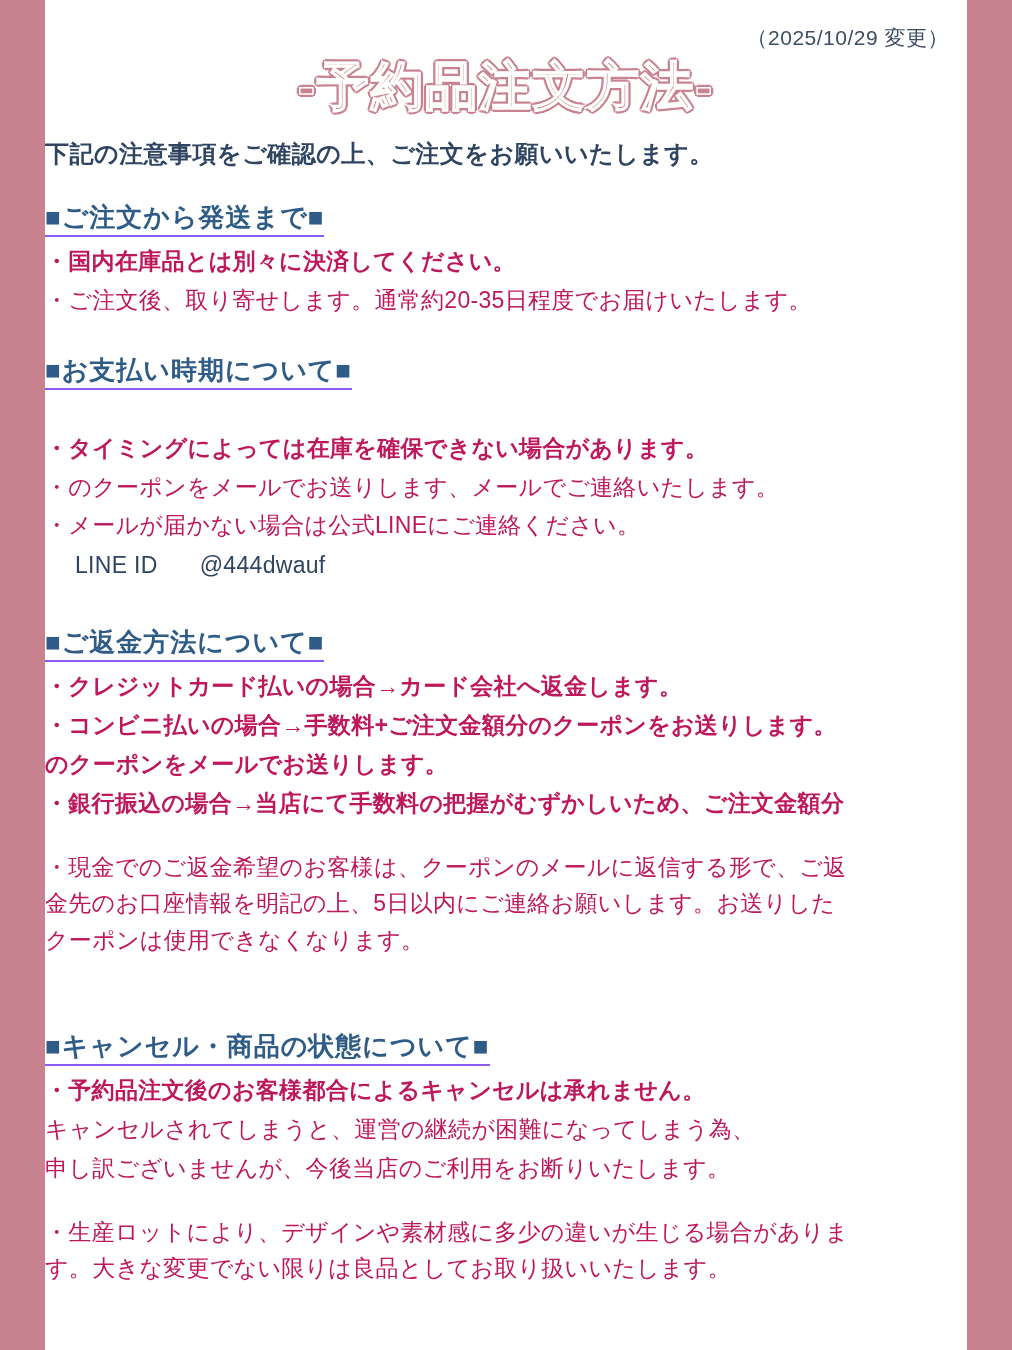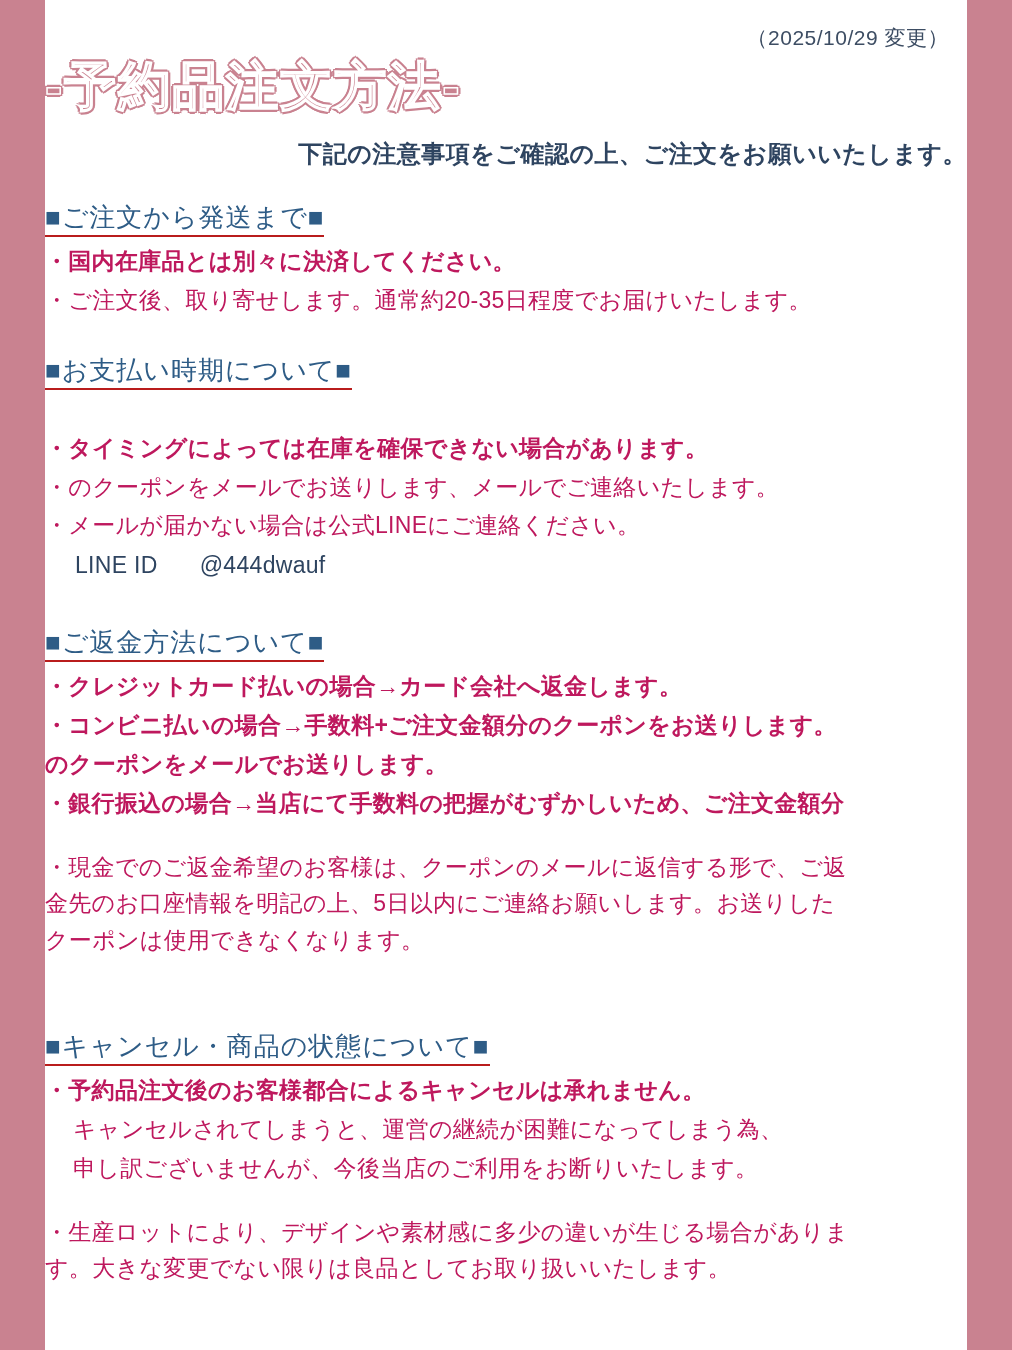--- a/index.html
+++ b/index.html
@@ -47,79 +47,79 @@
     font-size: 21px;
     color: #3d4d63;
     letter-spacing: 0.5px;
   }
 
   .main-title {
     position: absolute;
     top: 58px;
     left: 0;
     right: 0;
-    text-align: left;
+    text-align: center;
     font-size: 52px;
     font-weight: bold;
     color: #c98290;
     letter-spacing: 2px;
     line-height: 1.1;
     -webkit-text-stroke: 1.5px #ffffff;
     text-shadow:
        3px 0 0 #c98290, -3px 0 0 #c98290, 0 3px 0 #c98290, 0 -3px 0 #c98290,
        2px 2px 0 #c98290, -2px 2px 0 #c98290, 2px -2px 0 #c98290, -2px -2px 0 #c98290;
   }
 
   .subtitle {
     position: absolute;
     top: 138px;
     left: 0;
     right: 0;
-    text-align: right;
+    text-align: left;
     font-size: 24px;
     font-weight: bold;
     color: #2e4460;
     letter-spacing: 0.5px;
   }
 
   .body-area {
     position: absolute;
     top: 200px;
     left: 45px;
     right: 30px;
   }
 
   .section { margin-bottom: 6px; }
 
   .section-head {
     font-size: 26px;
-    font-weight: normal;
+    font-weight: bold;
     color: #2e5c86;
     letter-spacing: 1px;
     margin: 0 0 6px 0;
     display: inline-block;
-    border-bottom: 2px solid #b91c1c;
+    border-bottom: 2px solid #8b5cf6;
     line-height: 1.35;
   }
 
   .sec-gap-1 { margin-top: 0px; }
   .sec-gap-2 { margin-top: 34px; }
   .sec-gap-3 { margin-top: 34px; }
   .sec-gap-4 { margin-top: 40px; }
   .sec-gap-5 { margin-top: 72px; }
 
   .line {
     font-size: 23px;
     color: #be185d;
     line-height: 1.6;
     letter-spacing: 0.3px;
     margin: 0 0 2px 0;
   }
   .line.bold { font-weight: bold; }
-  .line.indent { padding-left: 28px; }
+  .line.indent { }
   .line.tight { line-height: 1.5; }
   .spacer-md { height: 26px; }
 
   .lineid-row {
     font-size: 23px;
     color: #2e4460;
     padding-left: 30px;
     letter-spacing: 0.3px;
     line-height: 1.7;
   }

